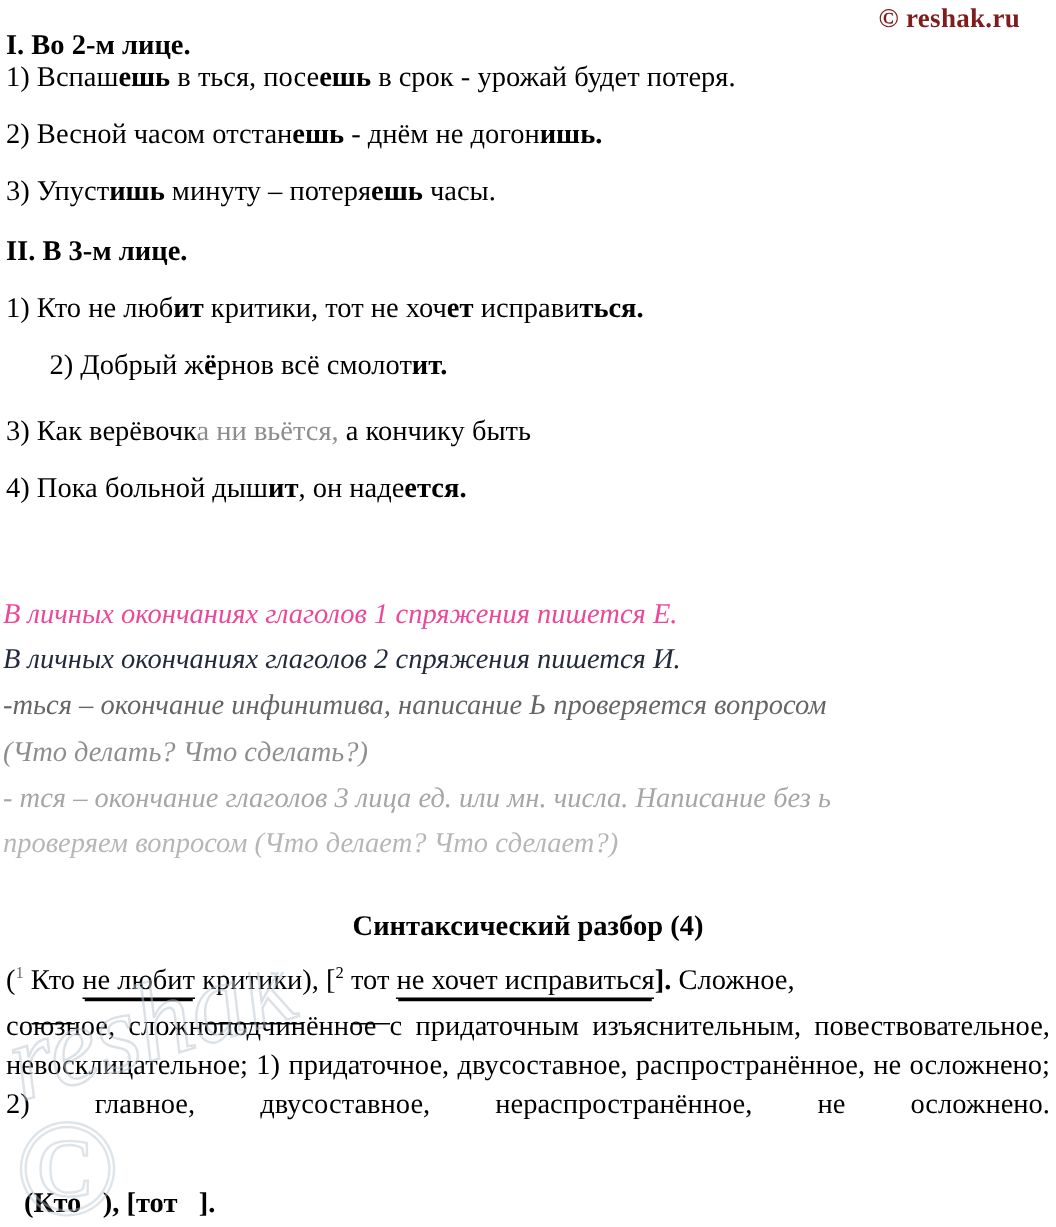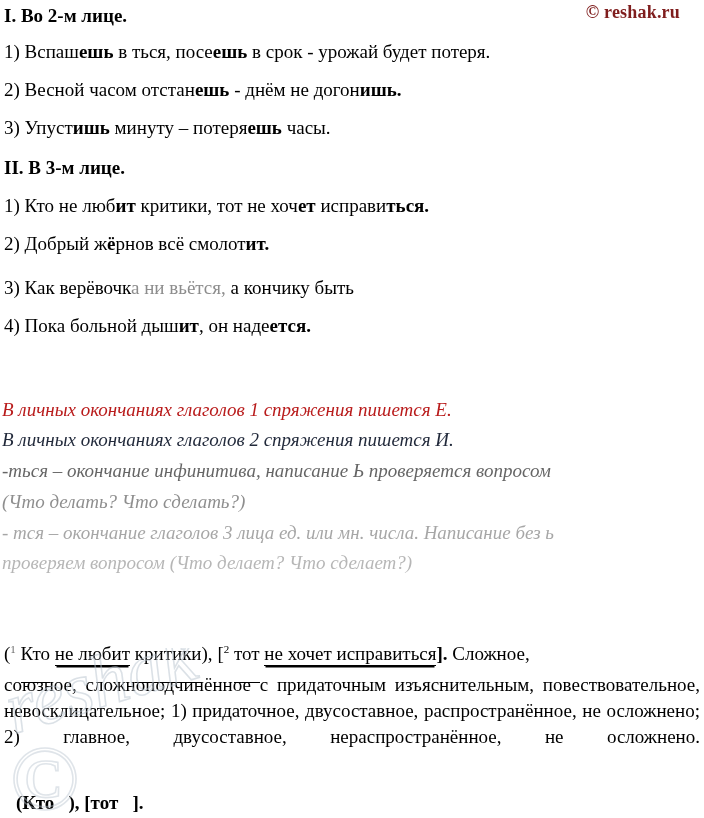--- a/index.html
+++ b/index.html
@@ -81,21 +81,21 @@
   
   .rule {
     position: absolute;
     left: 2px;
     font-style: italic;
     font-size: 19px;
     line-height: 1;
     margin: 0;
     white-space: nowrap;
   }
-  .f0 { color: #b91c1c; }
+  .f0 { color: #ec4899; }
   .f1 { color: #0f172a; opacity: 0.92; }
   .f2 { color: #3a3a3a; opacity: 0.78; }
   .f3 { color: #4a4a4a; opacity: 0.62; }
   .f4 { color: #555555; opacity: 0.52; }
   .f5 { color: #5e5e5e; opacity: 0.45; }
 
   .razbor-title {
     position: absolute;
     left: 0;
     width: 704px;
@@ -158,21 +158,21 @@
   }
   .dim { color: #6b6b6b; }
 </style>
 </head>
 <body>
 
 <div class="page">
 
   <div class="wm-top">© reshak.ru</div>
 
-  <p class="sec-head" style="top:6px;text-align:right;">
+  <p class="sec-head" style="top:21px;text-align:right;">
     <span>I.</span>
     <span>Во 2-м лице.</span>
   </p>
 
   <p class="item" style="top:42px;">
     <span>1)</span><span> Вспаш</span><b>ешь</b><span> в ться, посе</span><b>ешь</b><span> в срок - урожай будет потеря.</span>
   </p>
 
   <p class="item" style="top:80px;">
     <span>2)</span><span> Весной часом отстан</span><b>ешь</b><span> - днём не догон</span><b>ишь.</b>
@@ -184,39 +184,40 @@
 
   <p class="sec-head" style="top:158px;">
     <span>II.</span>
     <span>В 3-м лице.</span>
   </p>
 
   <p class="item" style="top:196px;">
     <span>1)</span><span> Кто не люб</span><b>ит</b><span> критики, тот не хоч</span><b>ет</b><span> исправи</span><b>ться.</b>
   </p>
 
-  <p class="item" style="top:234px;">
+  <p class="item" style="top:234px;margin-left:29px;">
     <span>2)</span><span> Добрый ж</span><b>ё</b><span>рнов всё смолот</span><b>ит.</b>
   </p>
 
   <p class="item" style="top:278px;">
     <span>3)</span><span> Как верёвочк</span><span class="faded-gray">а ни вьётся,</span><span> а кончику быть</span>
   </p>
 
   <p class="item" style="top:316px;">
     <span>4)</span><span> Пока больной дыш</span><b>ит</b><span>, он наде</span><b>ется.</b>
   </p>
 
   <p class="rule f0" style="top:400px;">В личных окончаниях глаголов 1 спряжения пишется Е.</p>
   <p class="rule f1" style="top:430px;">В личных окончаниях глаголов 2 спряжения пишется И.</p>
   <p class="rule f2" style="top:461px;">-ться – окончание инфинитива, написание Ь проверяется вопросом</p>
   <p class="rule f3" style="top:492px;">(Что делать? Что сделать?)</p>
   <p class="rule f4" style="top:523px;">- тся – окончание глаголов 3 лица ед. или мн. числа. Написание без ь</p>
   <p class="rule f5" style="top:553px;text-align:right;">проверяем вопросом (Что делает? Что сделает?)</p>
 
+  <p class="razbor-title" style="top:608px;">Синтаксический разбор (4)</p>
 
   <p class="razbor-line" style="top:644px;"><span>(</span><sup class="dim">1</sup> <span class="u1">Кто</span> <span class="u2">не любит</span> <span class="u1">критики</span><span>),</span> <span>[</span><sup>2</sup> <span class="u1">тот</span> <span class="u2">не хочет исправиться</span><b>].</b> <span>Сложное,</span></p>
 
   <p class="para" style="top:672px;">союзное, сложноподчинённое с придаточным изъяснительным, повествовательное, невосклицательное; 1) придаточное, двусоставное, распространённое, не осложнено; 2) главное, двусоставное, нераспространённое, не осложнено.</p>
 
   <p class="scheme" style="top:793px;">(Кто   ), [тот   ].</p>
 
   <svg class="wm-script" viewBox="0 0 270 130">
     <text x="6" y="86" transform="rotate(-17 6 86)" font-family="Liberation Serif, serif" font-size="74" font-style="italic" fill="none" stroke="#b9c4cf" stroke-width="1.6">reshak</text>
   </svg>

